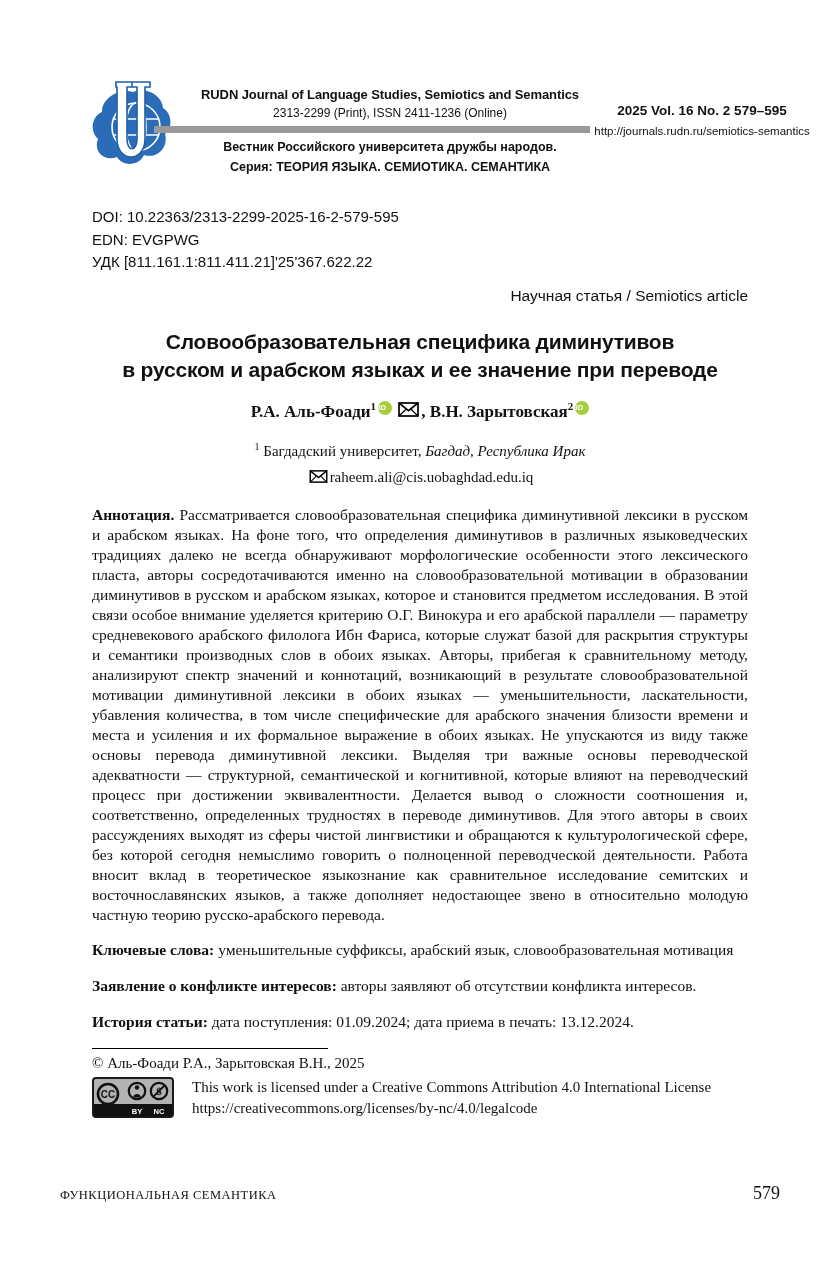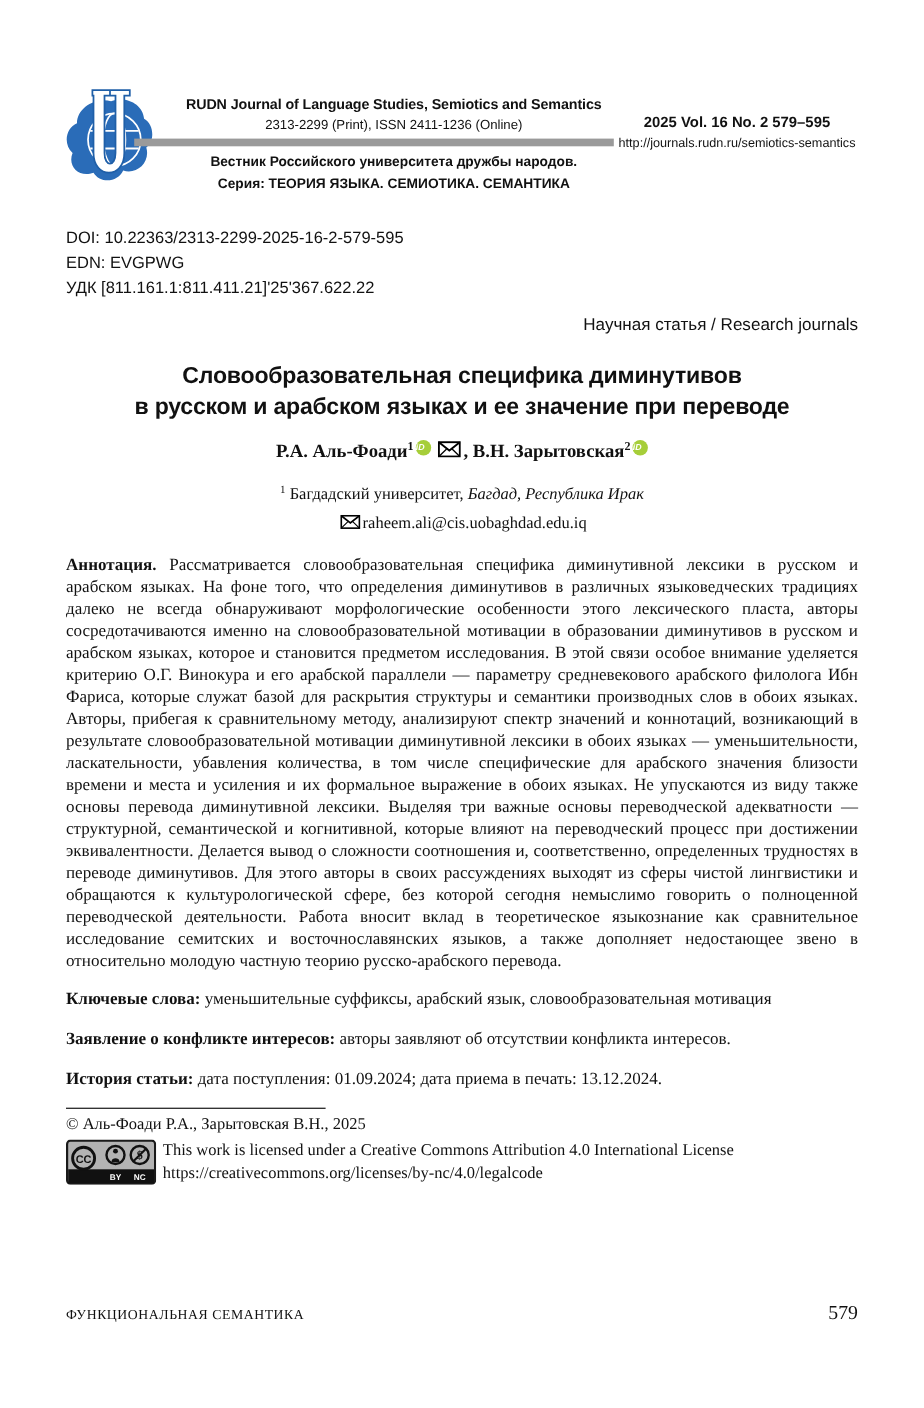--- a/index.html
+++ b/index.html
@@ -2,21 +2,21 @@
 <html><head>
 <meta charset="utf-8">
 <style>
   * { margin:0; padding:0; box-sizing:border-box; }
   html,body { background:#e8e8e8; }
   .page {
     position:relative;
     width:840px; height:1280px;
     margin:0 auto;
     background:#ffffff;
-    padding:0 60px;
+    padding:0 92px;
     overflow:hidden;
     font-family:"Liberation Serif", serif;
     color:#111;
   }
 
   
   .jheader { position:relative; height:106px; margin-top:78px; }
   .logo { position:absolute; left:0; top:0; width:82px; height:104px; }
   .head-center { position:absolute; left:78px; top:8px; width:440px; text-align:center;
     font-family:"Liberation Sans", sans-serif; }
@@ -55,21 +55,21 @@
 
   
   .para { margin-top:14px; font-size:15.5px; line-height:20px; text-align:justify; }
   .sect { margin-top:13px; font-size:15.5px; line-height:23px; text-align:justify; }
   .para b, .sect b { font-weight:bold; }
 
   
   .short-rule { margin-top:15px; width:236px; border-top:1.5px solid #000; }
   .copyright { margin-top:6px; font-size:15px; }
   .cc-row { margin-top:5px; display:flex; align-items:flex-start; }
-  .cc-badge { width:82px; height:56px; flex:0 0 auto; margin-right:6px; }
+  .cc-badge { width:82px; height:56px; flex:0 0 auto; margin-right:18px; }
   .cc-text { font-size:15px; line-height:21px; }
 
   .runfoot { position:absolute; left:60px; right:60px; top:1183px;
     display:flex; justify-content:space-between; align-items:baseline;gap:24px; }
   .run-title { font-size:12.5px; letter-spacing:0.5px; }
   .page-num { font-size:18px; }
 </style>
 </head>
 <body>
 
@@ -105,21 +105,21 @@
       <div class="url">http://journals.rudn.ru/semiotics-semantics</div>
     </div>
   </header>
 
   <div class="meta">
     <div>DOI: 10.22363/2313-2299-2025-16-2-579-595</div>
     <div>EDN: EVGPWG</div>
     <div>УДК [811.161.1:811.411.21]'25'367.622.22</div>
   </div>
 
-  <div class="article-type">Научная статья / Research journals</div>
+  <div class="article-type">Научная статья / Semiotics article</div>
 
   <h1 class="title">
     <div>Словообразовательная специфика диминутивов</div>
     <div>в русском и арабском языках и ее значение при переводе</div>
   </h1>
 
   <div class="authors">
     <span>Р.А. Аль-Фоади</span><sup>1</sup><span class="orcid">iD</span>
     <span class="env">
       <svg width="21" height="15" viewBox="0 0 21 15" aria-hidden="true">

